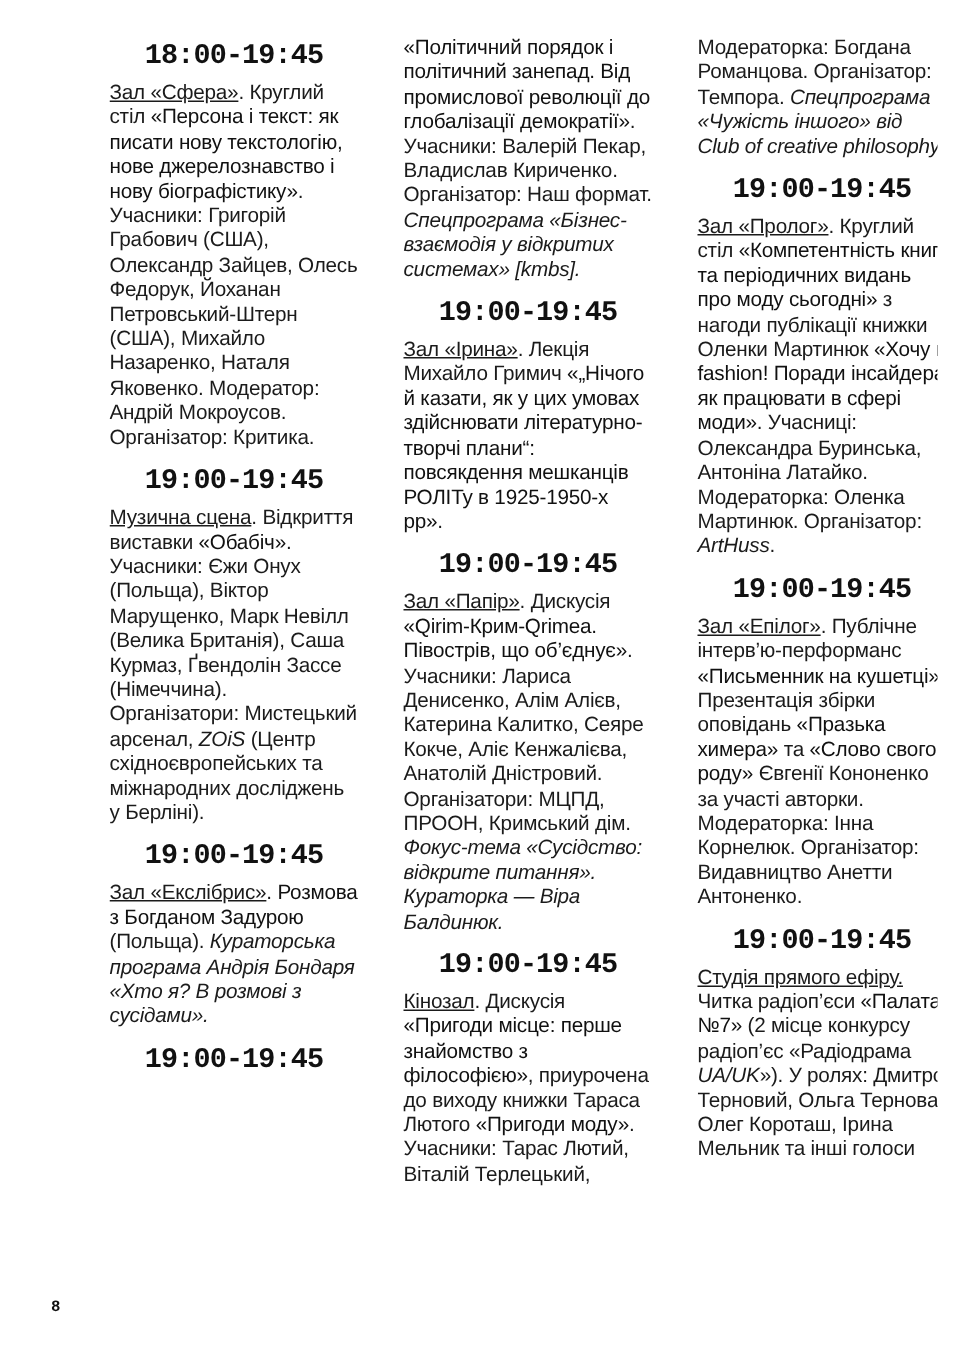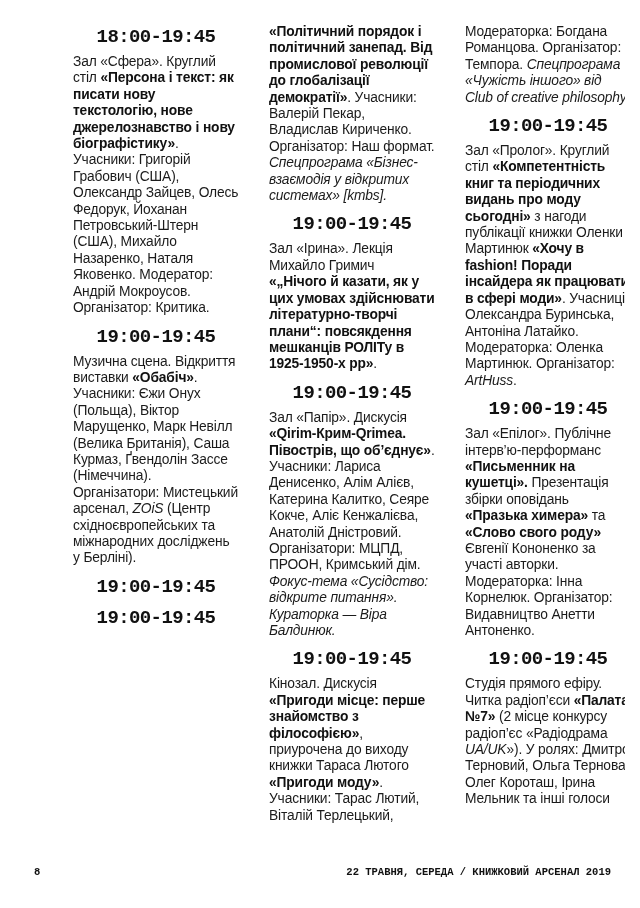--- a/index.html
+++ b/index.html
@@ -43,22 +43,22 @@
   .column .time:first-child {
     margin-top: 2px;
   }
   .event {
     font-size: 13.8px;
     line-height: 16.4px;
     letter-spacing: -0.15px;
     margin: 0 0 5px 0;
     text-align: left;
   }
-  .s-u { }
-  .s-b { font-weight: bold; color: #111111; }
+  .s-u { text-decoration: underline; }
+  .s-b { font-weight: normal; color: #111111; }
   .s-i { font-style: italic; }
   .s-r { }
   .footer {
     position: absolute;
     left: 0;
     right: 0;
     top: 866px;
     height: 16px;
     font-family: "Liberation Mono", "DejaVu Sans Mono", monospace;
     font-weight: bold;
@@ -81,20 +81,21 @@
 <body>
 
 <div class="page">
   <div class="columns" id="columns">
       <div class="column">
         <div class="time">18:00-19:45</div>
         <p class="event"><span class="s-u">Зал «Сфера»</span><span class="s-r">. Круглий стіл </span><span class="s-b">«Персона і текст: як писати нову текстологію, нове джерелознавство і нову біографістику»</span><span class="s-r">. Учасники: Григорій Грабович (США), Олександр Зайцев, Олесь Федорук, Йоханан Петровський-Штерн (США), Михайло Назаренко, Наталя Яковенко. Модератор: Андрій Мокроусов. Організатор: Критика.</span></p>
         <div class="time">19:00-19:45</div>
         <p class="event"><span class="s-u">Музична сцена</span><span class="s-r">. Відкриття виставки </span><span class="s-b">«Обабіч»</span><span class="s-r">. Учасники: Єжи Онух (Польща), Віктор Марущенко, Марк Невілл (Велика Британія), Саша Курмаз, Ґвендолін Зассе (Німеччина). Організатори: Мистецький арсенал, </span><span class="s-i">ZOiS</span><span class="s-r"> (Центр східноєвропейських та міжнародних досліджень у Берліні).</span></p>
         <div class="time">19:00-19:45</div>
+        <p class="event"><span class="s-u">Зал «Екслібрис»</span><span class="s-r">. </span><span class="s-b">Розмова з Богданом Задурою</span><span class="s-r"> (Польща). </span><span class="s-i">Кураторська програма Андрія Бондаря «Хто я? В розмові з сусідами».</span></p>
         <div class="time">19:00-19:45</div>
       </div>
       <div class="column">
         <p class="event"><span class="s-b">«Політичний порядок і політичний занепад. Від промислової революції до глобалізації демократії»</span><span class="s-r">. Учасники: Валерій Пекар, Владислав Кириченко. Організатор: Наш формат. </span><span class="s-i">Спецпрограма «Бізнес-взаємодія у відкритих системах» [kmbs].</span></p>
         <div class="time">19:00-19:45</div>
         <p class="event"><span class="s-u">Зал «Ірина»</span><span class="s-r">. Лекція Михайло Гримич </span><span class="s-b">«„Нічого й казати, як у цих умовах здійснювати літературно-творчі плани“: повсякдення мешканців РОЛІТу в 1925-1950-х рр»</span><span class="s-r">.</span></p>
         <div class="time">19:00-19:45</div>
         <p class="event"><span class="s-u">Зал «Папір»</span><span class="s-r">. Дискусія </span><span class="s-b">«Qirim-Крим-Qrimea. Півострів, що об’єднує»</span><span class="s-r">. Учасники: Лариса Денисенко, Алім Алієв, Катерина Калитко, Сеяре Кокче, Аліє Кенжалієва, Анатолій Дністровий. Організатори: МЦПД, ПРООН, Кримський дім. </span><span class="s-i">Фокус-тема «Сусідство: відкрите питання». Кураторка — Віра Балдинюк.</span></p>
         <div class="time">19:00-19:45</div>
         <p class="event"><span class="s-u">Кінозал</span><span class="s-r">. Дискусія </span><span class="s-b">«Пригоди місце: перше знайомство з філософією»</span><span class="s-r">, приурочена до виходу книжки Тараса Лютого </span><span class="s-b">«Пригоди моду»</span><span class="s-r">. Учасники: Тарас Лютий, Віталій Терлецький,</span></p>
@@ -104,15 +105,14 @@
         <div class="time">19:00-19:45</div>
         <p class="event"><span class="s-u">Зал «Пролог»</span><span class="s-r">. Круглий стіл </span><span class="s-b">«Компетентність книг та періодичних видань про моду сьогодні»</span><span class="s-r"> з нагоди публікації книжки Оленки Мартинюк </span><span class="s-b">«Хочу в fashion! Поради інсайдера як працювати в сфері моди»</span><span class="s-r">. Учасниці: Олександра Буринська, Антоніна Латайко. Модераторка: Оленка Мартинюк. Організатор: </span><span class="s-i">ArtHuss</span><span class="s-r">.</span></p>
         <div class="time">19:00-19:45</div>
         <p class="event"><span class="s-u">Зал «Епілог»</span><span class="s-r">. Публічне інтерв’ю-перформанс </span><span class="s-b">«Письменник на кушетці».</span><span class="s-r"> Презентація збірки оповідань </span><span class="s-b">«Празька химера»</span><span class="s-r"> та </span><span class="s-b">«Слово свого роду»</span><span class="s-r"> Євгенії Кононенко за участі авторки. Модераторка: Інна Корнелюк. Організатор: Видавництво Анетти Антоненко.</span></p>
         <div class="time">19:00-19:45</div>
         <p class="event"><span class="s-u">Студія прямого ефіру.</span><span class="s-r"> Читка радіоп’єси </span><span class="s-b">«Палата №7»</span><span class="s-r"> (2 місце конкурсу радіоп’єс «Радіодрама </span><span class="s-i">UA/UK</span><span class="s-r">»). У ролях: Дмитро Терновий, Ольга Тернова, Олег Короташ, Ірина Мельник та інші голоси</span></p>
       </div>
     </div>
   <div class="footer">
     <span class="page-num">8</span>
-    <span class="footer-right">22 ТРАВНЯ, СЕРЕДА / КНИЖКОВИЙ АРСЕНАЛ 2019</span>
   </div>
 </div>
 
 </body></html>

